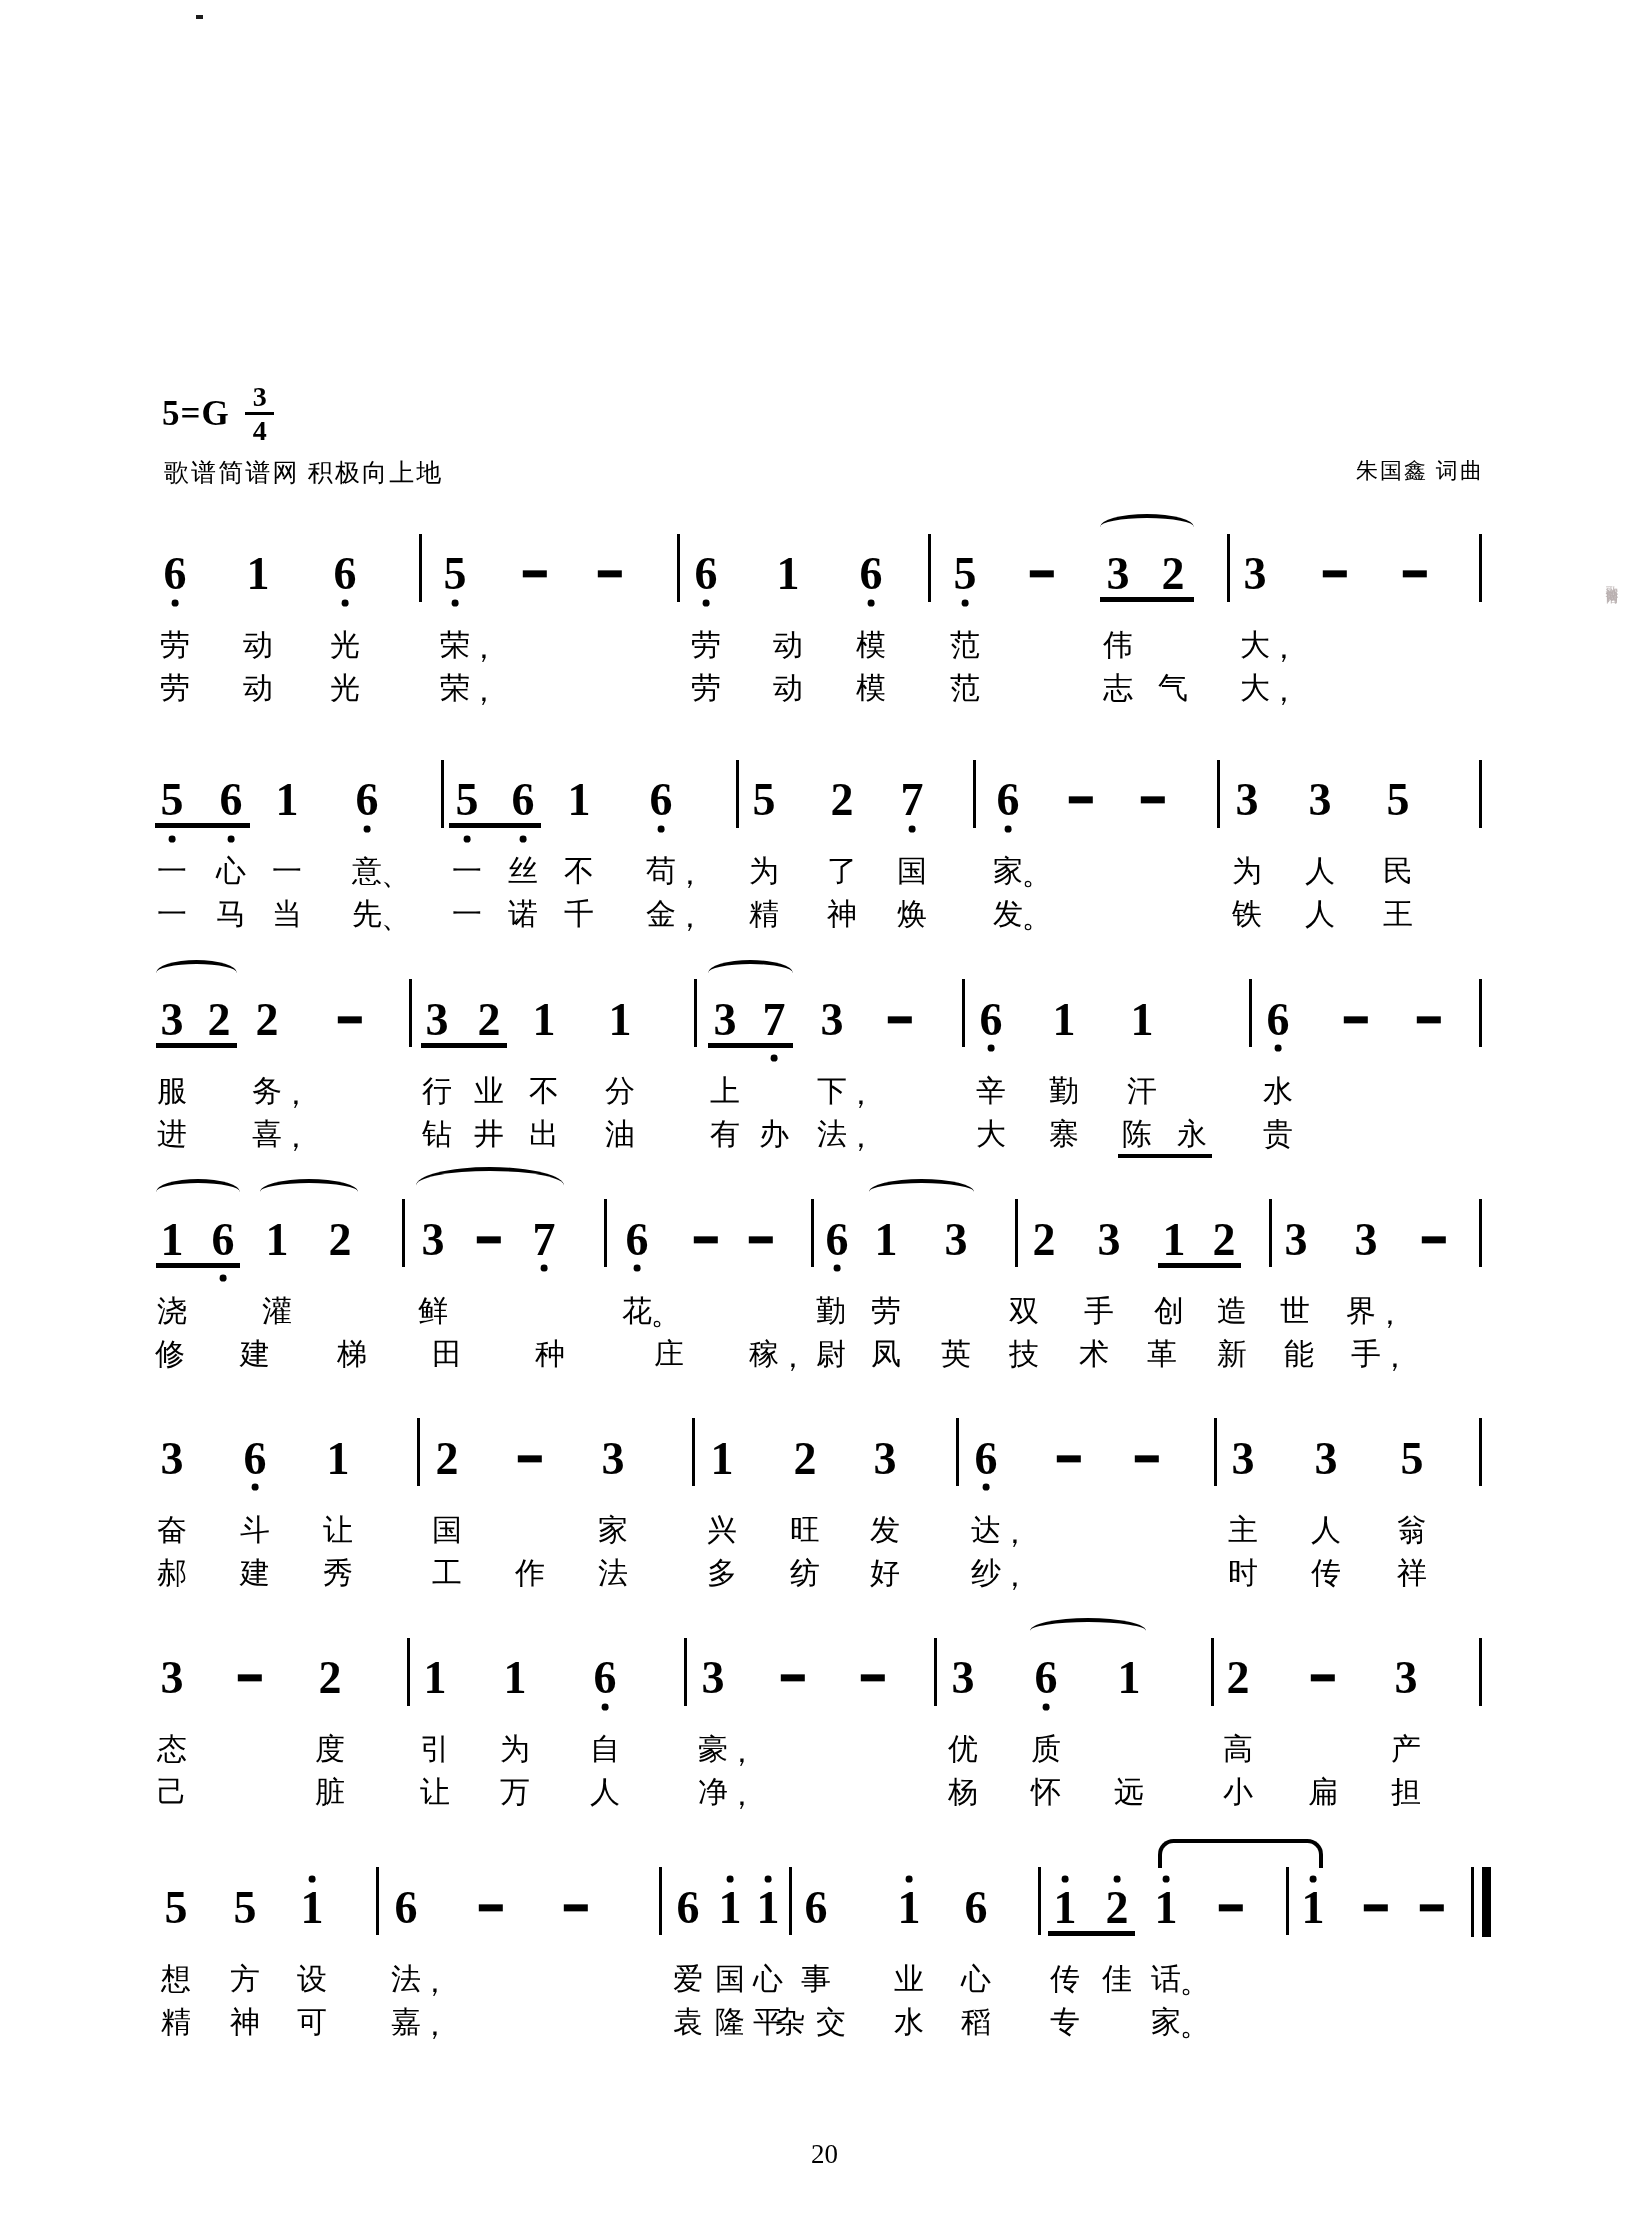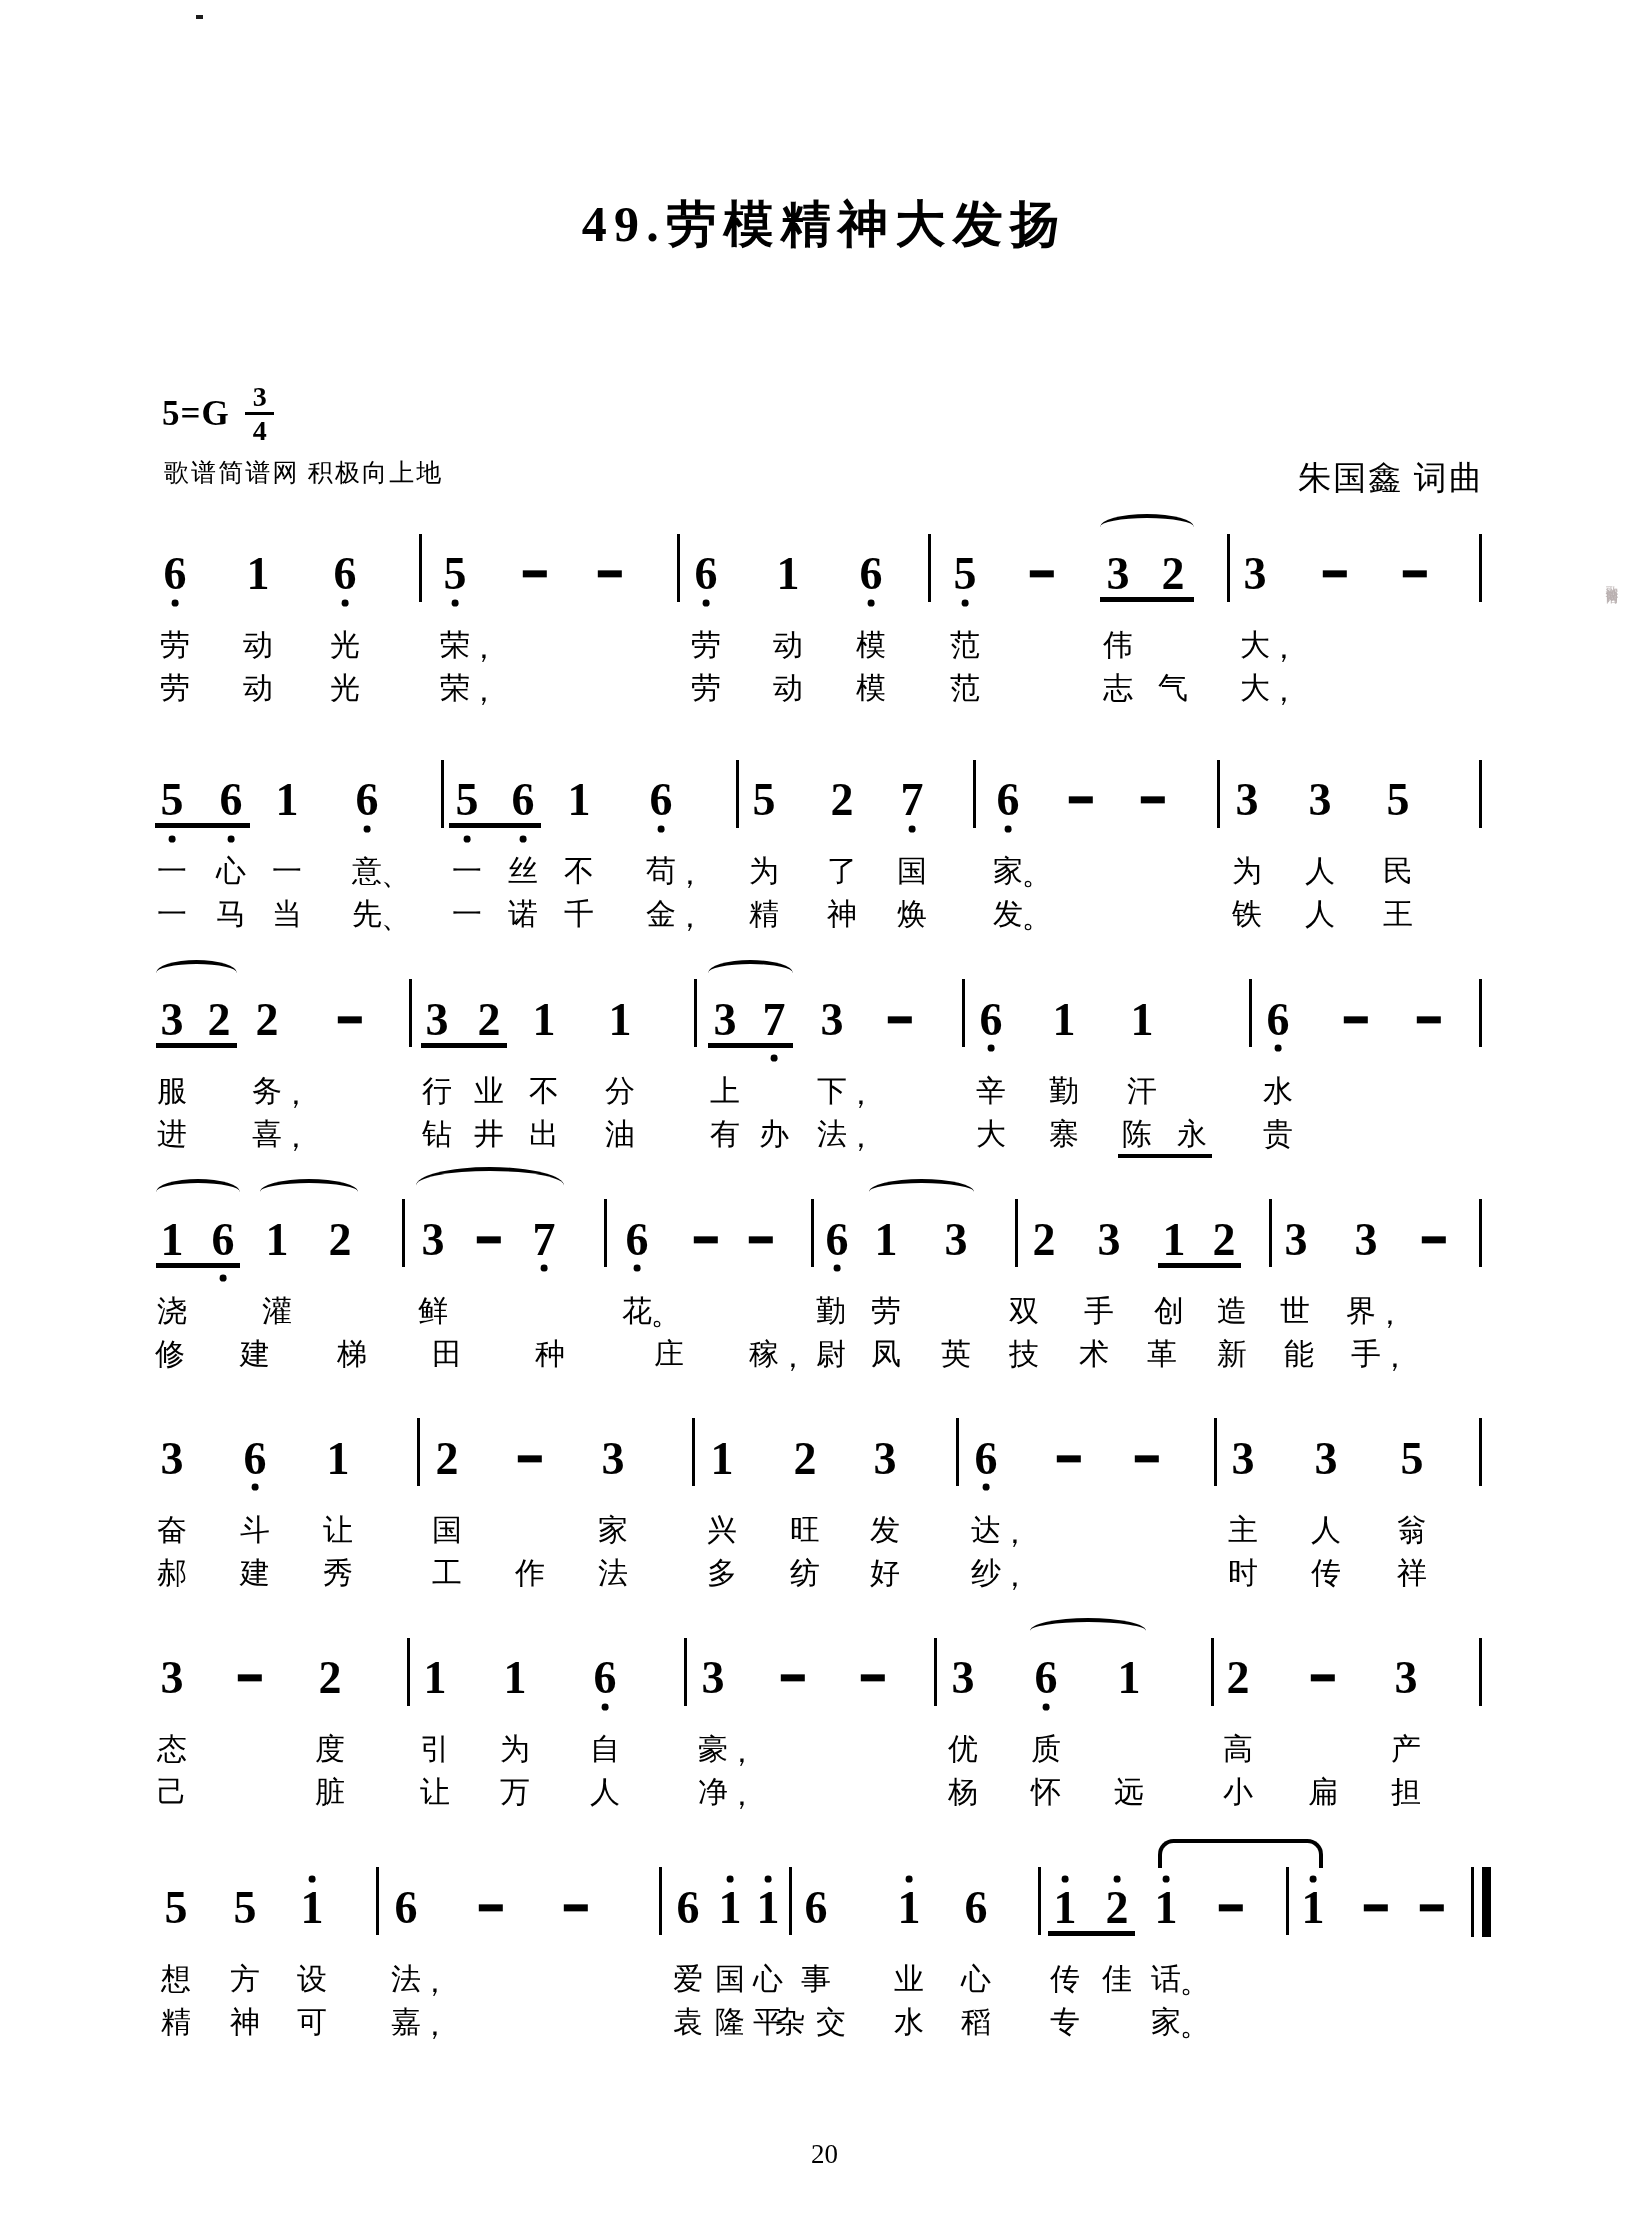--- a/index.html
+++ b/index.html
@@ -7,41 +7,40 @@
          font-family:"Liberation Serif","DejaVu Serif",serif;color:#000;}
   .corner-mark{position:absolute;left:196px;top:14.5px;width:7.3px;height:4.7px;background:#1c1c1c;}
   .title{position:absolute;left:50%;top:191px;transform:translateX(-50%);
          font-size:50px;font-weight:700;letter-spacing:7.3px;white-space:nowrap;}
   .keyrow{position:absolute;left:162px;top:377px;display:flex;align-items:center;height:73px;}
   .keytext{font-size:35px;font-weight:700;letter-spacing:1px;}
   .frac{display:inline-flex;flex-direction:column;align-items:center;margin-left:15.6px;}
   .frac .fd{font-size:28px;font-weight:700;line-height:29px;}
   .frac .fbar{width:29px;height:3.1px;background:#000;margin:1px 0;}
   .tempo{position:absolute;left:164px;top:456px;font-size:25px;letter-spacing:2.1px;white-space:nowrap;}
-  .credit{position:absolute;right:165px;top:456px;font-size:33px;letter-spacing:2.1px;white-space:nowrap;}
+  .credit{position:absolute;right:165px;top:456px;font-size:22px;letter-spacing:2.1px;white-space:nowrap;}
   .num{position:absolute;transform:translate(-50%,-50%);font-size:46px;font-weight:700;line-height:46px;}
   .dash{position:absolute;transform:translate(-50%,-50%);width:24.4px;height:7.3px;background:#000;}
   .bl{position:absolute;background:#000;}
   .odot{position:absolute;transform:translate(-50%,-50%);width:6.8px;height:6.8px;border-radius:50%;background:#000;}
   .beam{position:absolute;height:4.7px;background:#000;}
   .slur{position:absolute;border-top:4.2px solid #000;border-radius:50% 50% 0 0;}
   .tie{position:absolute;border:4.2px solid #000;border-bottom:none;border-radius:15.6px 15.6px 0 0;box-sizing:border-box;}
   .ly{position:absolute;transform:translate(-50%,-50%);font-size:30px;line-height:31px;white-space:nowrap;}
   .ly .punct{position:absolute;left:96%;top:3.1px;}
   .nmark{position:absolute;height:3.6px;background:#000;}
   .watermark{position:absolute;left:1603px;top:576px;writing-mode:vertical-rl;
              font-size:12.5px;color:#b9b0b0;letter-spacing:1.6px;}
   .pageno{position:absolute;left:50%;top:2139px;transform:translateX(-50%);font-size:27px;}
 </style>
 </head>
 <body>
 
 <div id="sheet">
   <div class="corner-mark"></div>
-  <div class="title">49.劳模精神大发扬</div>
   <div class="keyrow">
     <span class="keytext">5=G</span>
     <span class="frac">
       <span class="fd">3</span>
       <span class="fbar"></span>
       <span class="fd">4</span>
     </span>
   </div>
   <div class="tempo">歌谱简谱网 积极向上地</div>
   <div class="credit">朱国鑫 词曲</div>

